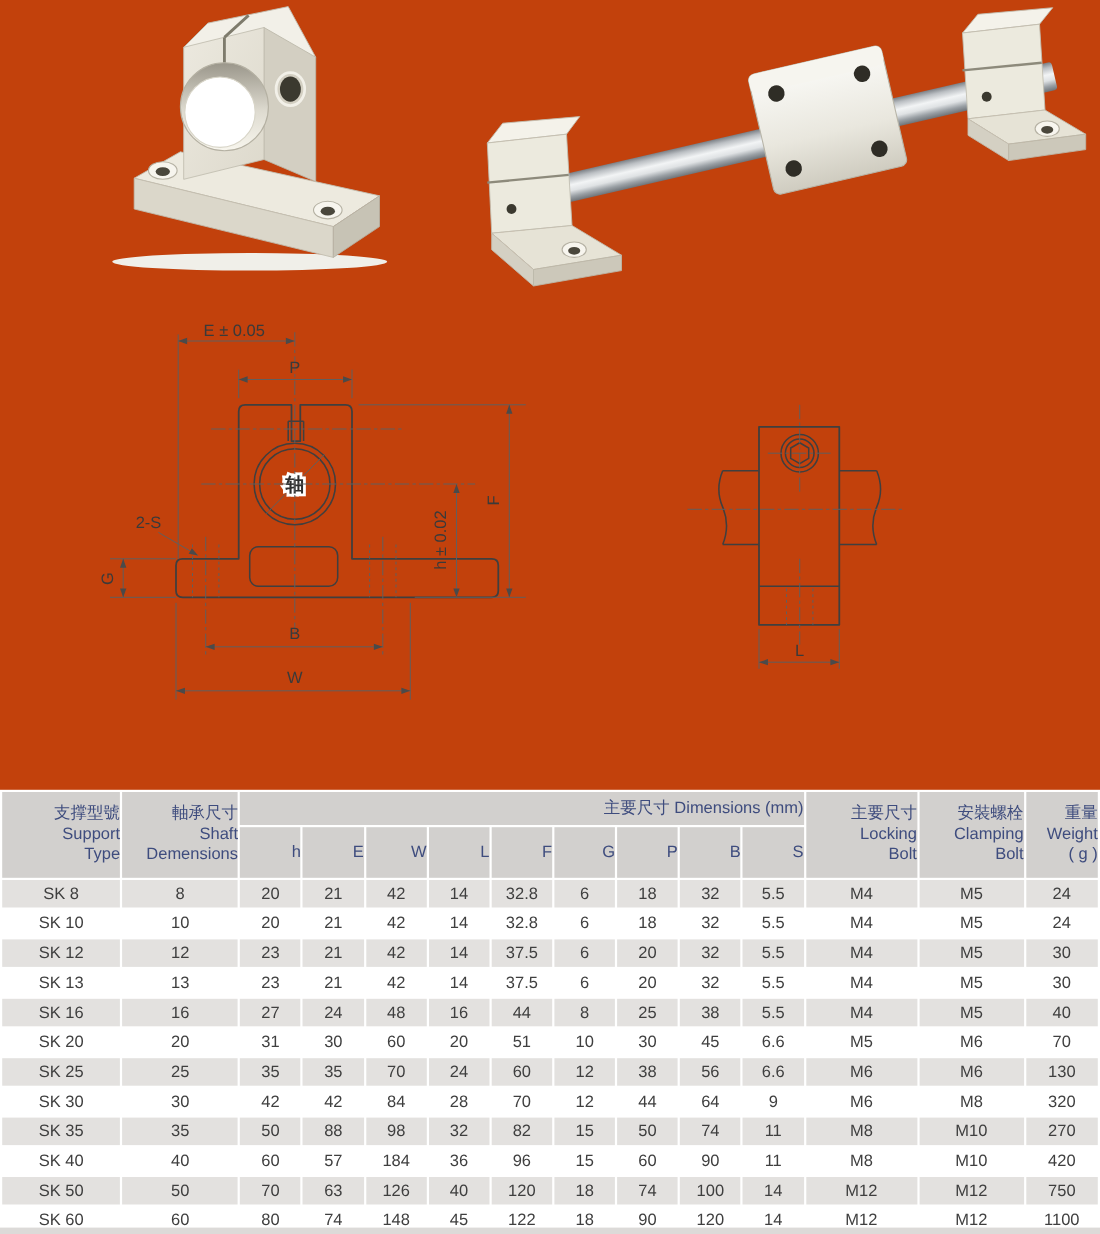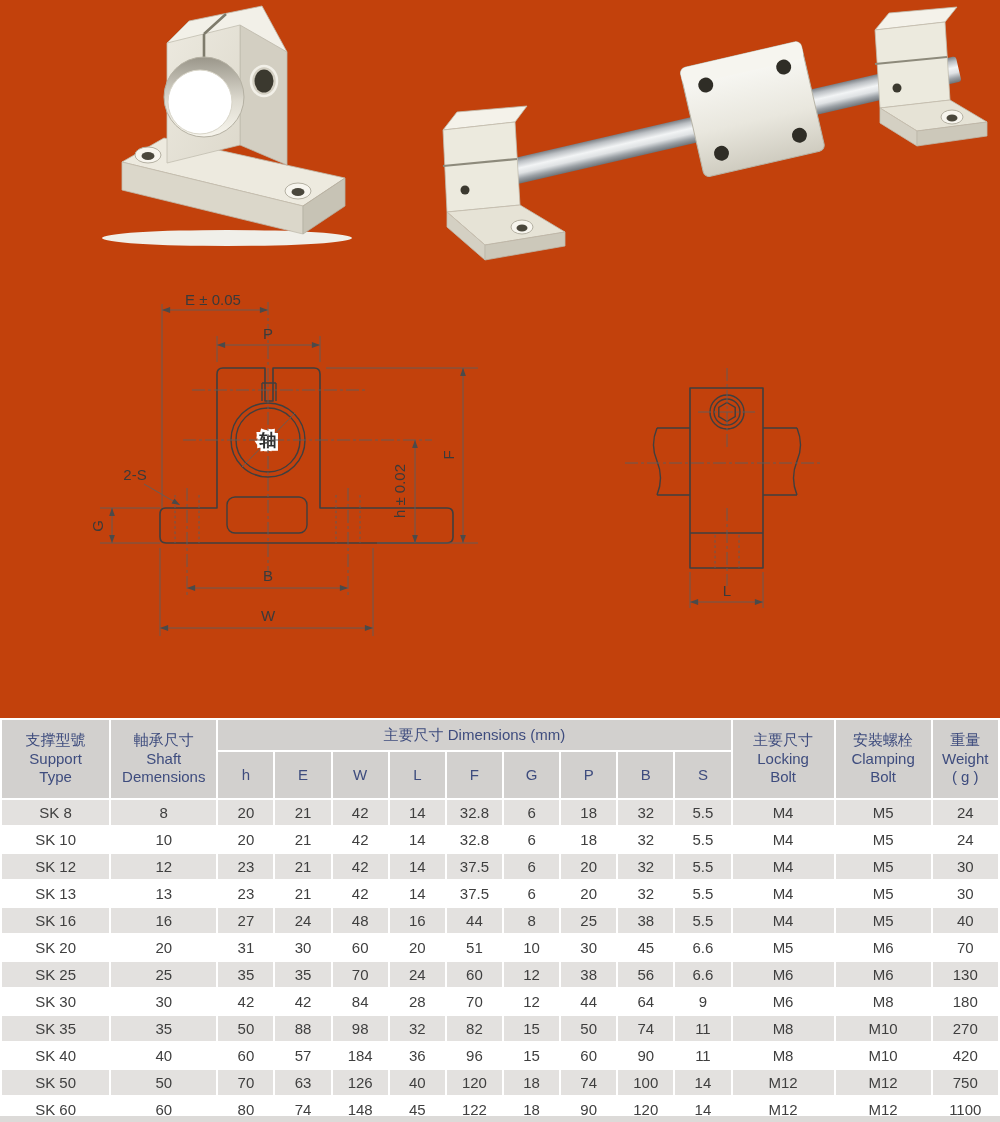--- a/index.html
+++ b/index.html
@@ -13,21 +13,21 @@
   .thin{fill:none;stroke:#5f5f5f;stroke-width:0.9;}
   .cline{fill:none;stroke:#5f5f5f;stroke-width:0.9;stroke-dasharray:13 3 3 3;}
   .dot{fill:none;stroke:#5f5f5f;stroke-width:0.9;stroke-dasharray:2.6 2.6;}
   .dlabel{fill:#3a3a3a;font-size:15px;font-family:"Liberation Sans","DejaVu Sans",sans-serif;}
   .axlabel{fill:#2f2f2f;font-size:17px;font-weight:bold;paint-order:stroke;stroke:#ffffff;stroke-width:5px;}
 
   
   table.spec{position:absolute;left:0;top:718px;width:1000px;border-collapse:separate;
              border-spacing:2px;table-layout:fixed;background:#fff;}
   table.spec th{background:#d2d0ce;color:#3e4c7e;font-weight:normal;font-size:15px;
-                line-height:1.25;text-align:center;vertical-align:middle;white-space:pre-line;padding:0;}
+                line-height:1.25;text-align:right;vertical-align:middle;white-space:pre-line;padding:0;}
   table.spec th.group{font-size:15px;height:30px;}
   table.spec tr.sub th{height:46px;}
   table.spec td{background:#fff;color:#3f3f3f;font-size:15px;text-align:center;
                 vertical-align:middle;height:25px;padding:0;}
   table.spec tr.alt td{background:#e3e1df;}
   .bottom-strip{position:absolute;left:0;top:1116px;width:1000px;height:6px;background:#dcdad8;}
 </style>
 </head>
 <body>
 
@@ -372,21 +372,21 @@
           <td>42</td>
           <td>84</td>
           <td>28</td>
           <td>70</td>
           <td>12</td>
           <td>44</td>
           <td>64</td>
           <td>9</td>
           <td>M6</td>
           <td>M8</td>
-          <td>180</td>
+          <td>320</td>
         </tr>
         <tr class="alt">
           <td>SK 35</td>
           <td>35</td>
           <td>50</td>
           <td>88</td>
           <td>98</td>
           <td>32</td>
           <td>82</td>
           <td>15</td>

